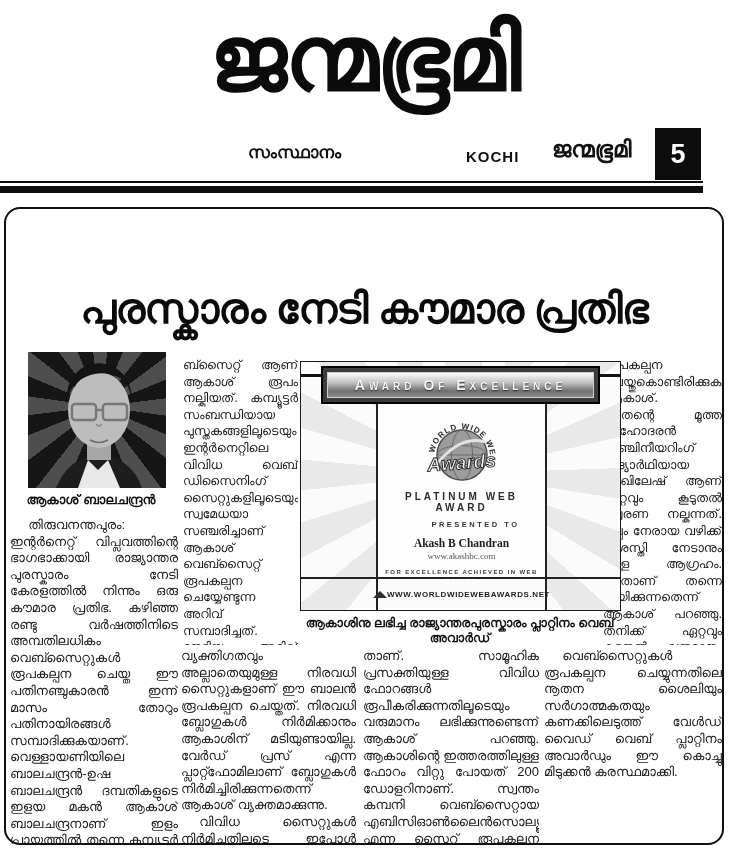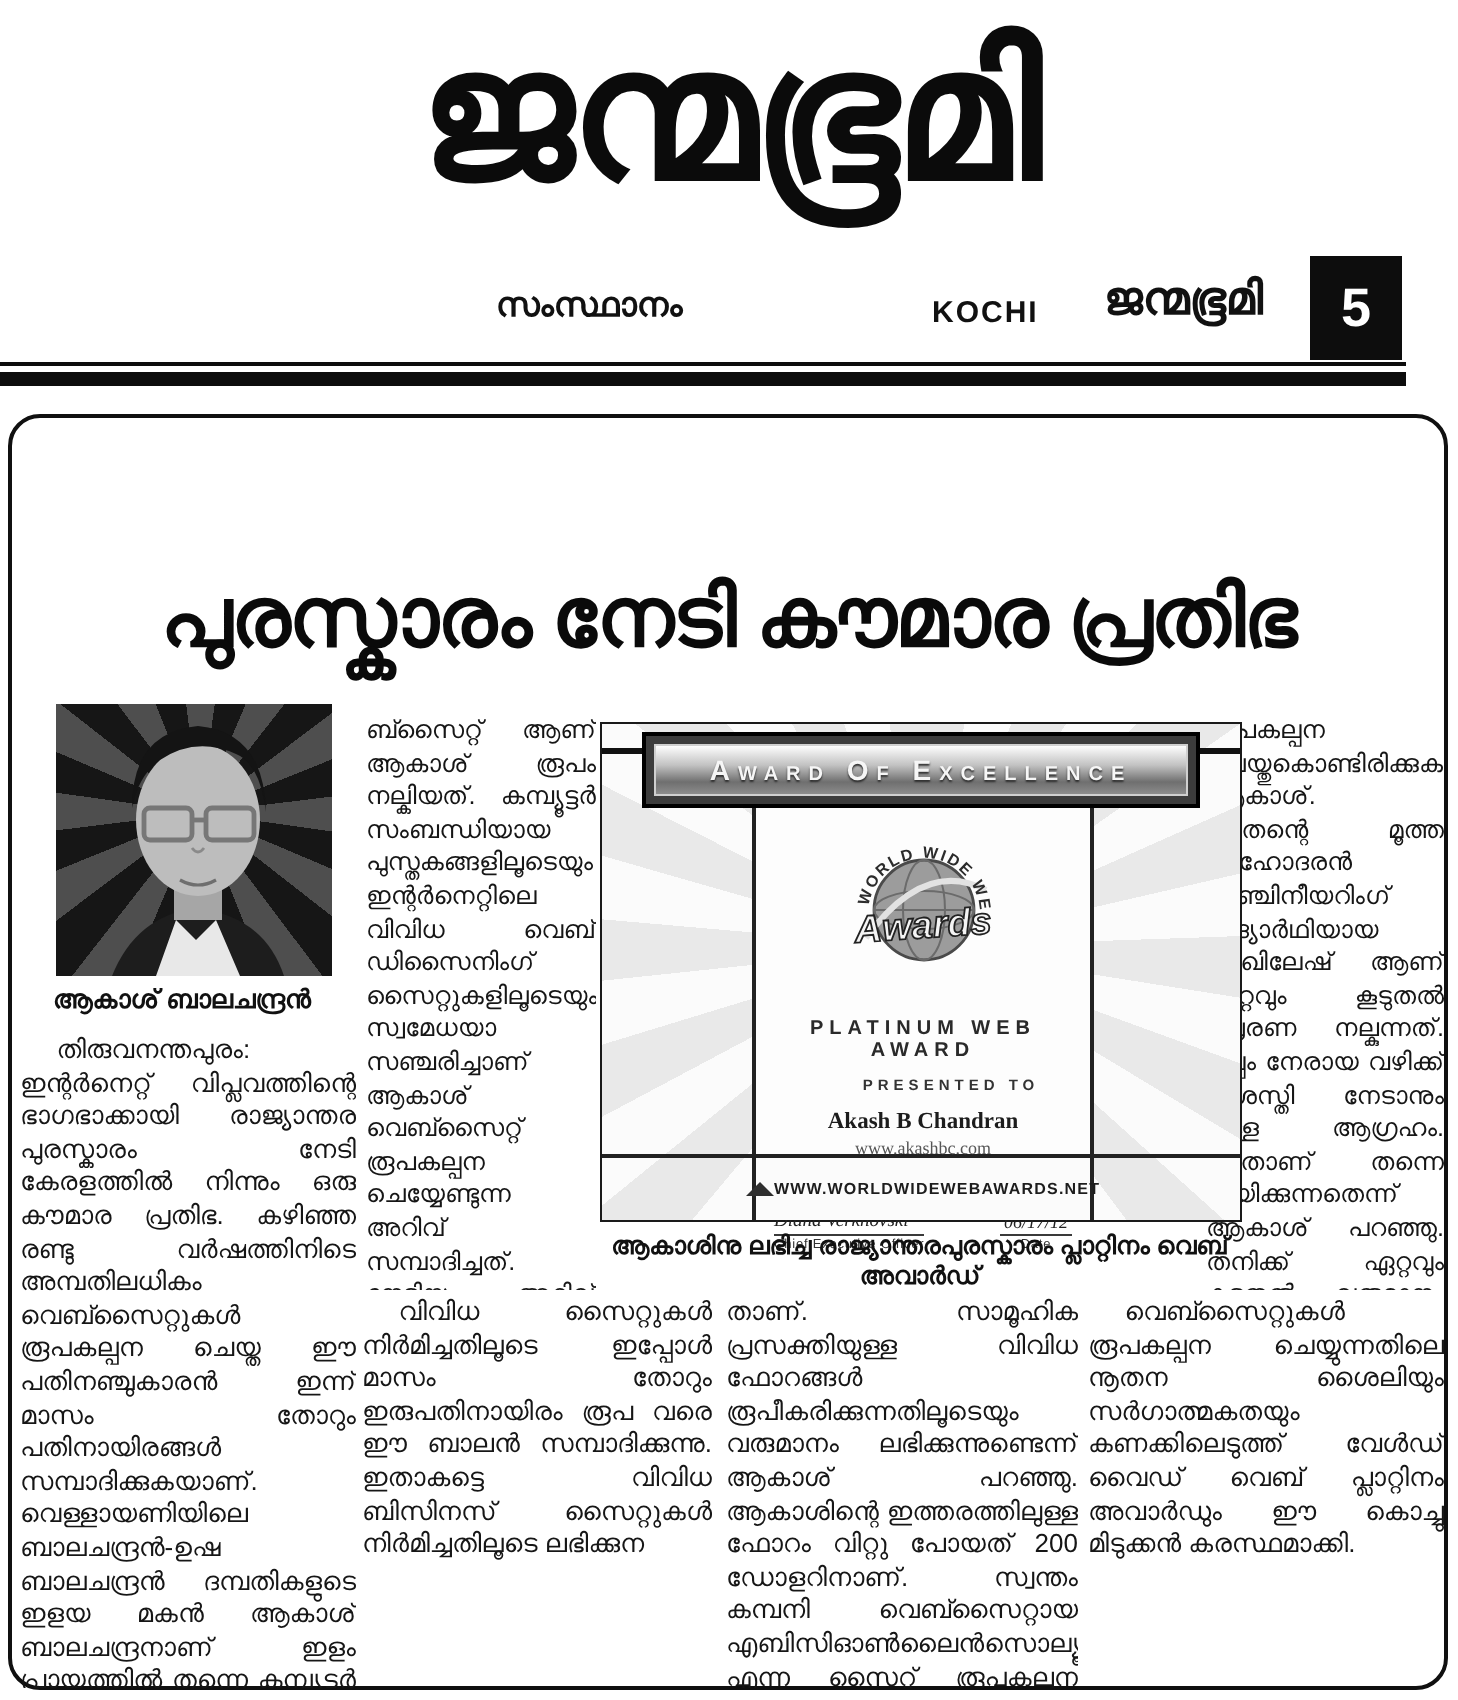--- a/index.html
+++ b/index.html
@@ -59,21 +59,21 @@
   .cert-banner { position:absolute; top:4px; left:20px; right:20px; height:38px;
     background:#3c3c3c; border:2px solid #000; padding:4px; }
   .cert-banner-inner { height:100%; border:1px solid #cfcfcf;
     background:linear-gradient(180deg,#fdfdfd 0%,#c2c2c2 40%,#6f6f6f 75%,#8c8c8c 100%);
     display:flex; align-items:center; justify-content:center;
     font-variant:small-caps; font-weight:bold; font-size:14px; letter-spacing:4px;
     color:#f6f6f6; text-shadow:0 1px 1px #2d2d2d; }
   .cert-center { position:absolute; left:77px; top:13px; width:167px; height:202px;
     background:#fdfdfd; text-align:center; }
   .cert-logo { margin:38px auto 0; width:78px; height:74px; }
-  .cert-award-line { font-size:10px; font-weight:bold; letter-spacing:3px; color:#2a2a2a; margin-top:17px; }
+  .cert-award-line { font-size:10px; font-weight:bold; letter-spacing:3px; color:#2a2a2a; margin-top:0; }
   .cert-presented { font-size:7.5px; font-weight:bold; letter-spacing:2.5px; color:#333; margin-top:7px;padding-left:28px; }
   .cert-recipient { font-family:"Liberation Serif", serif; font-size:11.5px; font-weight:bold; margin-top:8px; color:#1c1c1c; }
   .cert-site { font-family:"Liberation Serif", serif; font-size:9px; color:#555; margin-top:2px; }
   .cert-for { font-size:6px; font-weight:bold; letter-spacing:1.4px; color:#3a3a3a; margin-top:7px; line-height:8px; }
   .cert-sigrow { display:flex; justify-content:space-between; padding:0 9px; margin-top:4px; text-align:left; }
   .cert-sig-name { font-family:"Liberation Serif", serif; font-style:italic; font-size:9.5px;
     border-bottom:1px solid #3a3a3a; padding:0 4px 1px 0; color:#222; }
   .cert-sig-label { font-size:6.5px; color:#333; margin-top:1px; letter-spacing:0.4px; }
   .cert-date-name { font-family:"Liberation Serif", serif; font-style:italic; font-size:9px;
     border-bottom:1px solid #3a3a3a; padding:0 2px 1px; color:#222; text-align:center; }
@@ -125,20 +125,21 @@
 
   </div>
   <div class="coltxt col2">
     <p class="cont">ബ്സൈറ്റ് ആണ് ആകാശ് രൂപം നല്കിയത്. കമ്പ്യൂട്ടർ സംബന്ധിയായ പുസ്തകങ്ങളിലൂടെയും ഇന്റർനെറ്റിലെ വിവിധ വെബ് ഡിസൈനിംഗ് സൈറ്റുകളിലൂടെയും സ്വമേധയാ സഞ്ചരിച്ചാണ് ആകാശ് വെബ്സൈറ്റ് രൂപകല്പന ചെയ്യേണ്ടുന്ന അറിവ് സമ്പാദിച്ചത്. നേടിയ അറിവ് സ്വയം പ്രയോഗിച്ചു നോക്കിയപ്പോഴാകട്ടെ ആകാശ് ബിസി.കോം എന്ന സ്വന്തം സൈറ്റ് ആവിഷ്കരിക്കാനായി. തുടർന്ന്</p>
   </div>
   <div class="coltxt col5">
     <p class="cont">രൂപകല്പന ചെയ്തുകൊണ്ടിരിക്കുകയാണ് ആകാശ്.</p>
     <p>തന്റെ മൂത്ത സഹോദരൻ എഞ്ചിനീയറിംഗ് വിദ്യാർഥിയായ അഖിലേഷ് ആണ് ഏറ്റവും കൂടുതൽ പ്രേരണ നല്കുന്നത്. ഒപ്പം നേരായ വഴിക്ക് പ്രശസ്തി നേടാനും ഉള്ള ആഗ്രഹം. അതാണ് തന്നെ നയിക്കുന്നതെന്ന് ആകാശ് പറഞ്ഞു. തനിക്ക് ഏറ്റവും കൂടുതൽ വരുമാനം ലഭിക്കുന്നത് അമേരിക്കയിൽ നിന്നാണ്. ഇതൊക്കെയാണെങ്കിലും പഠനം ഉ</p>
   </div>
   <div class="coltxt bcol2">
+    <p class="cont">വ്യക്തിഗതവും അല്ലാതെയുമുള്ള നിരവധി സൈറ്റുകളാണ് ഈ ബാലൻ രൂപകല്പന ചെയ്തത്. നിരവധി ബ്ലോഗുകൾ നിർമിക്കാനും ആകാശിന് മടിയുണ്ടായില്ല. വേർഡ് പ്രസ് എന്ന പ്ലാറ്റ്ഫോമിലാണ് ബ്ലോഗുകൾ നിർമിച്ചിരിക്കുന്നതെന്ന് ആകാശ് വ്യക്തമാക്കുന്നു.</p>
     <p>വിവിധ സൈറ്റുകൾ നിർമിച്ചതിലൂടെ ഇപ്പോൾ മാസം തോറും ഇരുപതിനായിരം രൂപ വരെ ഈ ബാലൻ സമ്പാദിക്കുന്നു. ഇതാകട്ടെ വിവിധ ബിസിനസ് സൈറ്റുകൾ നിർമിച്ചതിലൂടെ ലഭിക്കുന</p>
   </div>
   <div class="coltxt bcol3">
     <p class="cont">താണ്. സാമൂഹിക പ്രസക്തിയുള്ള വിവിധ ഫോറങ്ങൾ രൂപീകരിക്കുന്നതിലൂടെയും വരുമാനം ലഭിക്കുന്നുണ്ടെന്ന് ആകാശ് പറഞ്ഞു. ആകാശിന്റെ ഇത്തരത്തിലുള്ള ഫോറം വിറ്റു പോയത് 200 ഡോളറിനാണ്. സ്വന്തം കമ്പനി വെബ്സൈറ്റായ എബിസിഓൺലൈൻസൊല്യൂഷൻസ്.കോം എന്ന സൈറ്റ് രൂപകല്പന ചെയ്യാൻ ഇത് സഹായിച്ചതായും ആകാശ് പറയുന്നു.</p>
 
   </div>
   <div class="coltxt bcol4">
     <p>വെബ്സൈറ്റുകൾ രൂപകല്പന ചെയ്യുന്നതിലെ നൂതന ശൈലിയും സർഗാത്മകതയും കണക്കിലെടുത്ത് വേൾഡ് വൈഡ് വെബ് പ്ലാറ്റിനം അവാർഡും ഈ കൊച്ചു മിടുക്കൻ കരസ്ഥമാക്കി.</p>
 
   </div>

